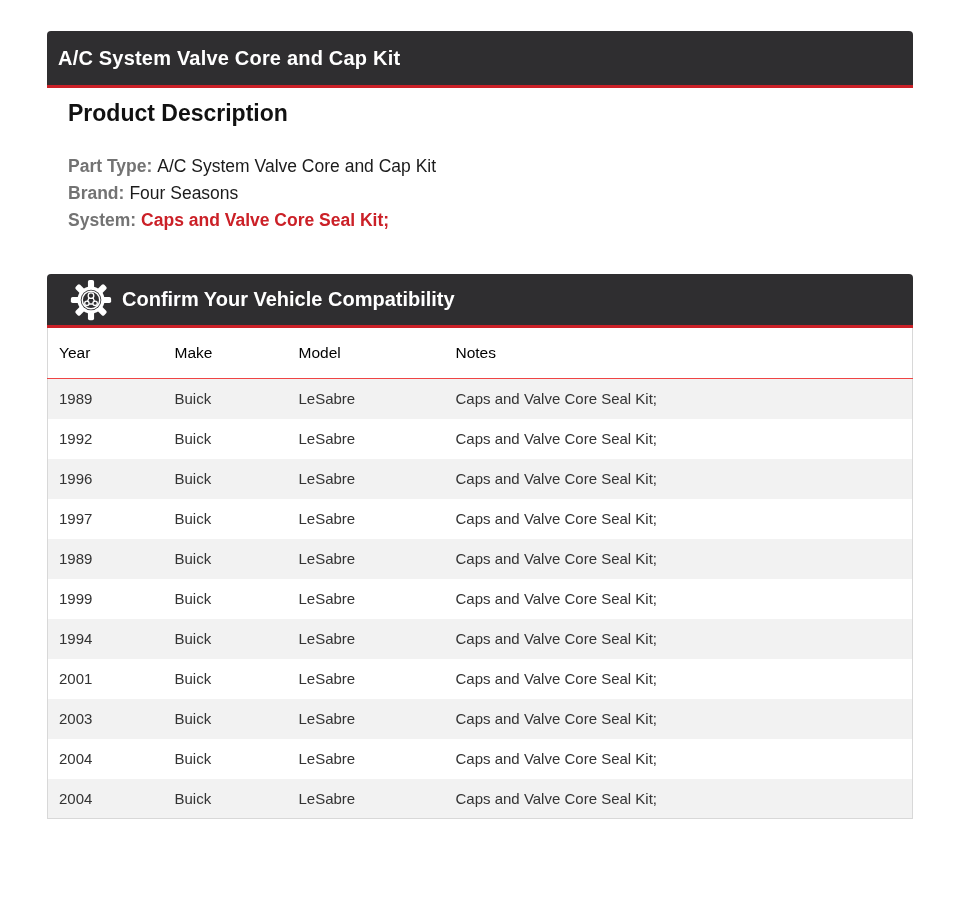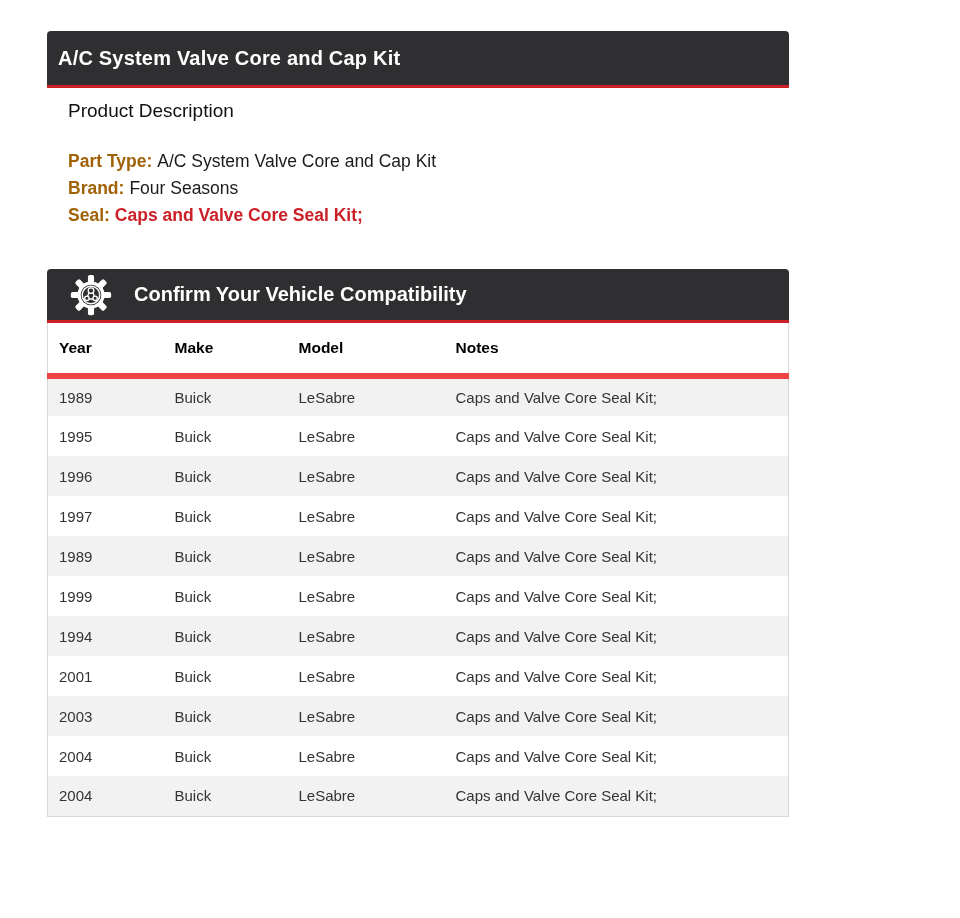--- a/index.html
+++ b/index.html
@@ -10,21 +10,21 @@
   }
   *{box-sizing:border-box;}
   html,body{margin:0;padding:0;}
   body{
     width:960px;height:918px;
     background:#ffffff;
     font-family:"Liberation Sans", sans-serif;
     color:#1b1b1b;
   }
   .container{
-    width:742px;
+    width:866px;
     margin:31px 47px 0 47px;
   }
   .bar{
     background:var(--bar-bg);
     color:#ffffff;
     border-bottom:3px solid var(--accent);
     border-radius:4px 4px 0 0;
     display:flex;
     align-items:center;
   }
@@ -33,48 +33,48 @@
     padding:0 11px;
     font-size:20px;
     font-weight:bold;
     letter-spacing:0.2px;
   }
   .desc{
     padding:0 21px;
   }
   .desc-heading{
     margin:12px 0 0 0;
-    font-size:19px;
-    font-weight:normal;
+    font-size:23px;
+    font-weight:bold;
     color:#111111;
   }
   .fields{
     margin-top:26px;
     max-width:372px;
     font-size:17.5px;
     line-height:27px;
   }
   .field-label{
     font-weight:bold;
-    color:#a16207;
+    color:#737373;
     margin-right:5px;
     margin-top:24px;
   }
   .field-value{
     color:#1b1b1b;
   }
   .field-value.red{
     color:var(--accent);
     font-weight:bold;
   }
   .bar-compat{
     height:54px;
     margin-top:40px;
     padding:0 23px;
-    gap:22px;
+    gap:10px;
     font-size:20px;
     font-weight:bold;
   }
   .gear{
     width:42px;height:42px;
     display:inline-flex;
     align-items:center;
     justify-content:center;
     flex:0 0 auto;
   }
@@ -84,24 +84,24 @@
     border-collapse:collapse;
     table-layout:fixed;
     border:1px solid var(--tbl-border);
     border-top:none;
   }
   .compat-table th{
     height:41px;
     padding:16px 11px;
     text-align:left;
     font-size:15.5px;
-    font-weight:bold;
+    font-weight:normal;
     color:#000000;
     background:#ffffff;
-    border-bottom:6px solid #ef4444;
+    border-bottom:1px solid #ef4444;
   }
   .compat-table td{
     height:40px;
     padding:0 11px;
     font-size:15px;
     color:#333333;
     background:#ffffff;
   }
   .compat-table tbody tr:nth-child(odd) td{
     background:var(--stripe);
@@ -114,21 +114,21 @@
 
   <div class="bar bar-title">
     <span>A/C System Valve Core and Cap Kit</span>
   </div>
 
   <section class="desc">
     <h2 class="desc-heading">Product Description</h2>
     <div class="fields">
         <div class="field"><span class="field-label">Part Type:</span><span class="field-value">A/C System Valve Core and Cap Kit</span></div>
         <div class="field"><span class="field-label">Brand:</span><span class="field-value">Four Seasons</span></div>
-        <div class="field"><span class="field-label">Seal:</span><span class="field-value red">Caps and Valve Core Seal Kit;</span></div>
+        <div class="field"><span class="field-label">System:</span><span class="field-value red">Caps and Valve Core Seal Kit;</span></div>
       </div>
   </section>
 
   <div class="bar bar-compat">
     <span class="gear">
       <svg viewBox="0 0 48 48" aria-hidden="true">
         <g fill="#ffffff">
           <g id="teeth">
             <rect x="20.5" y="1" width="7" height="10" rx="2"></rect>
             <rect x="20.5" y="37" width="7" height="10" rx="2"></rect>
@@ -170,21 +170,21 @@
         </tr>
     </thead>
     <tbody>
         <tr>
           <td>1989</td>
           <td>Buick</td>
           <td>LeSabre</td>
           <td>Caps and Valve Core Seal Kit;</td>
         </tr>
         <tr>
-          <td>1995</td>
+          <td>1992</td>
           <td>Buick</td>
           <td>LeSabre</td>
           <td>Caps and Valve Core Seal Kit;</td>
         </tr>
         <tr>
           <td>1996</td>
           <td>Buick</td>
           <td>LeSabre</td>
           <td>Caps and Valve Core Seal Kit;</td>
         </tr>

